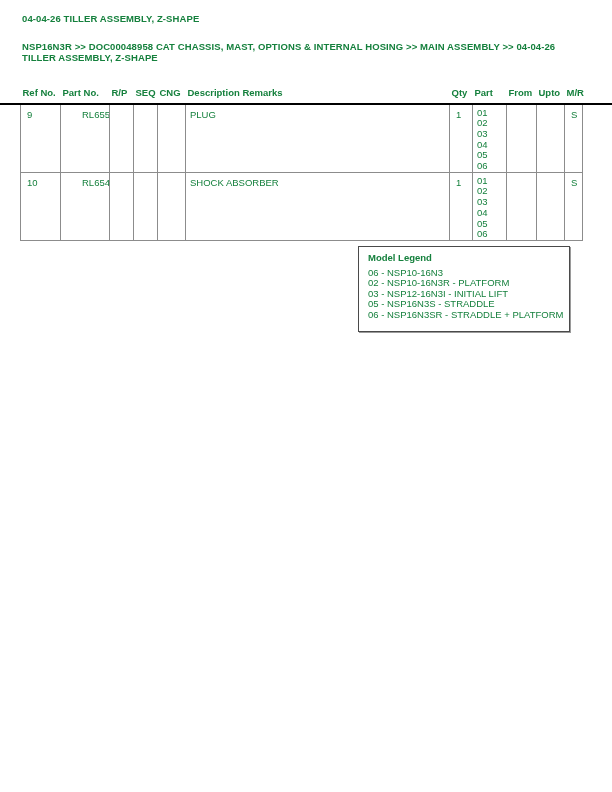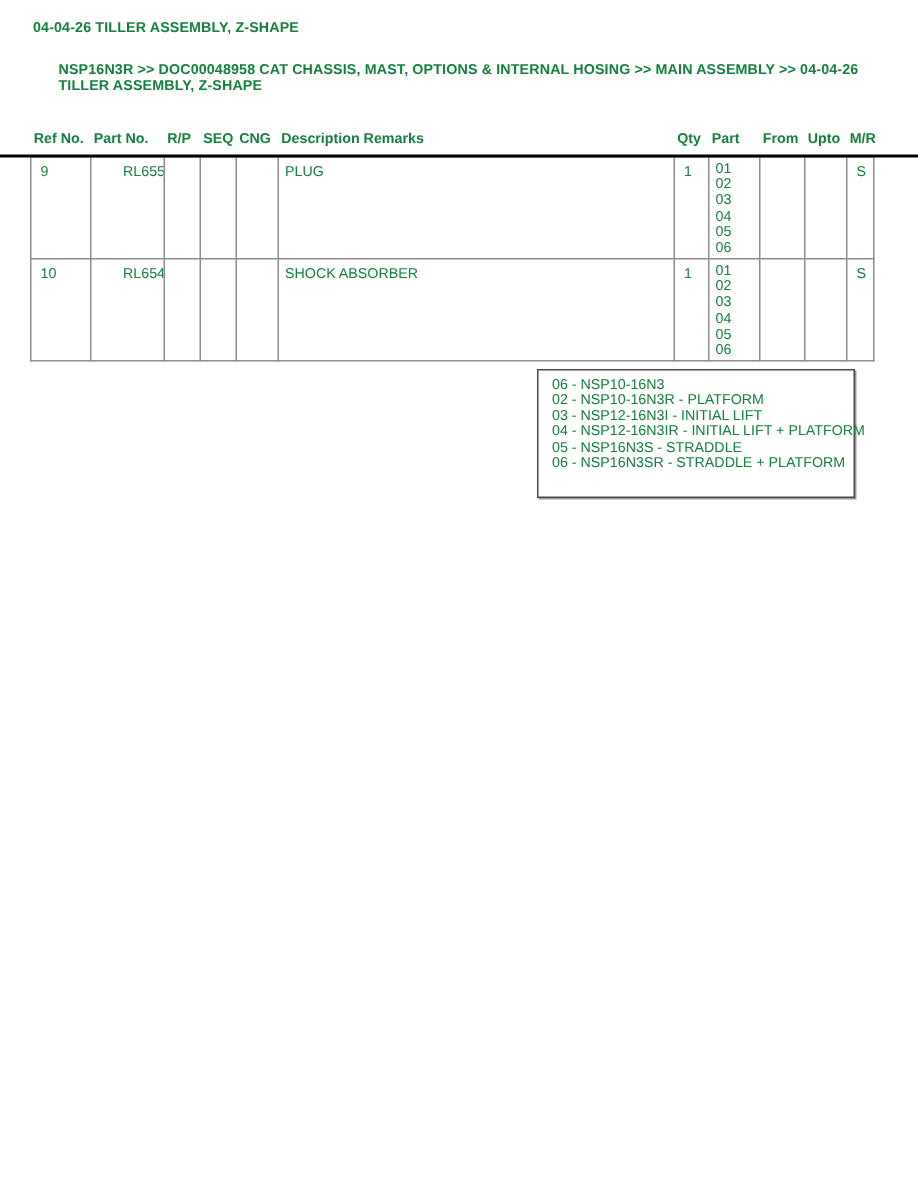--- a/index.html
+++ b/index.html
@@ -24,21 +24,20 @@
   }
   .breadcrumb {
     position: absolute;
     left: 22px;
     top: 42px;
     width: 543px;
     font-size: 9.5px;
     font-weight: bold;
     line-height: 10.5px;
     letter-spacing: 0.1px;
-    margin-left: 17px;
   }
   .parts-table {
     position: absolute;
     left: 20px;
     top: 85px;
     width: 562px;
     border-collapse: collapse;
     table-layout: fixed;
   }
   .parts-table th {
@@ -174,21 +173,21 @@
         <td></td>
         <td></td>
         <td>S</td>
       </tr>
     </tbody>
   </table>
 
   <div class="thick-rule"></div>
 
   <div class="legend-box">
+    <div class="legend-title">Model Legend</div>
     <div class="legend-item">06 - NSP10-16N3</div>
     <div class="legend-item">02 - NSP10-16N3R - PLATFORM</div>
     <div class="legend-item">03 - NSP12-16N3I - INITIAL LIFT</div>
-    <div class="legend-item">04 - NSP12-16N3IR - INITIAL LIFT + PLATFORM</div>
     <div class="legend-item">05 - NSP16N3S - STRADDLE</div>
     <div class="legend-item">06 - NSP16N3SR - STRADDLE + PLATFORM</div>
   </div>
 
 </div>
 
 </body></html>

